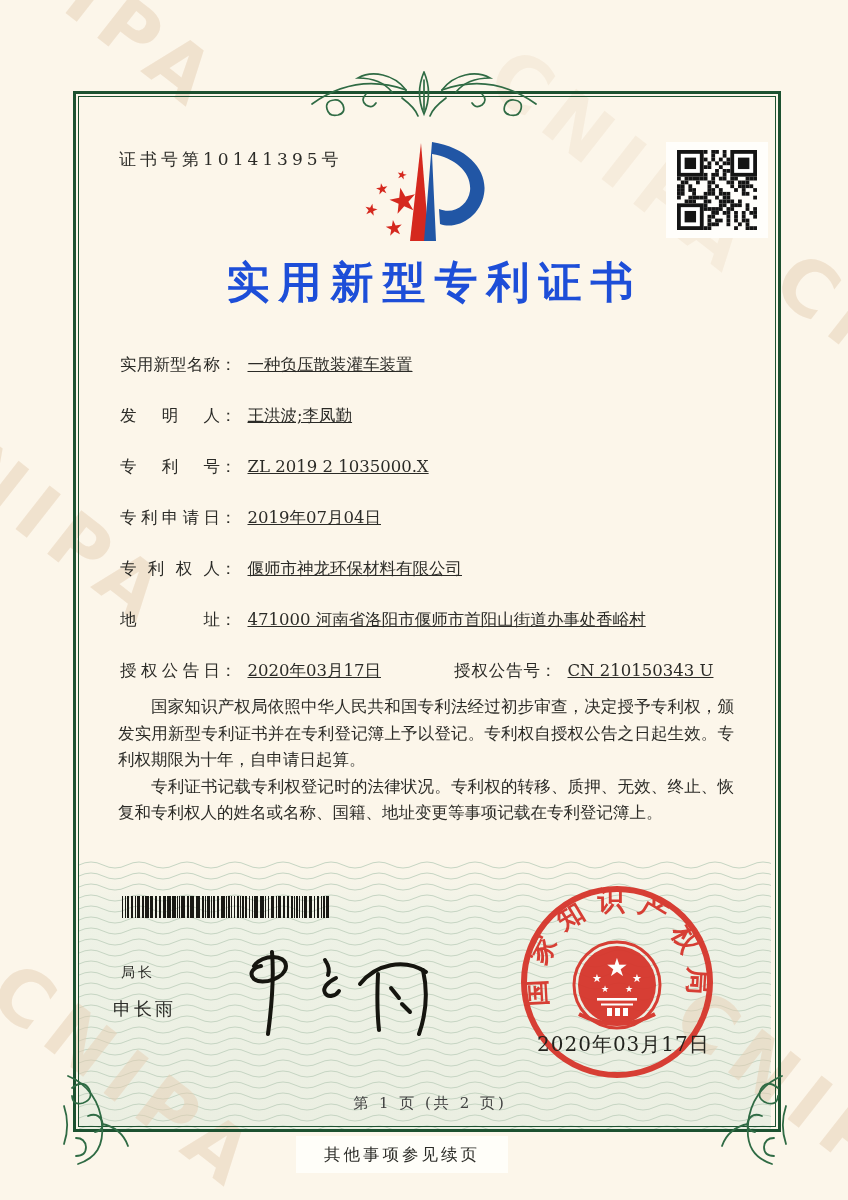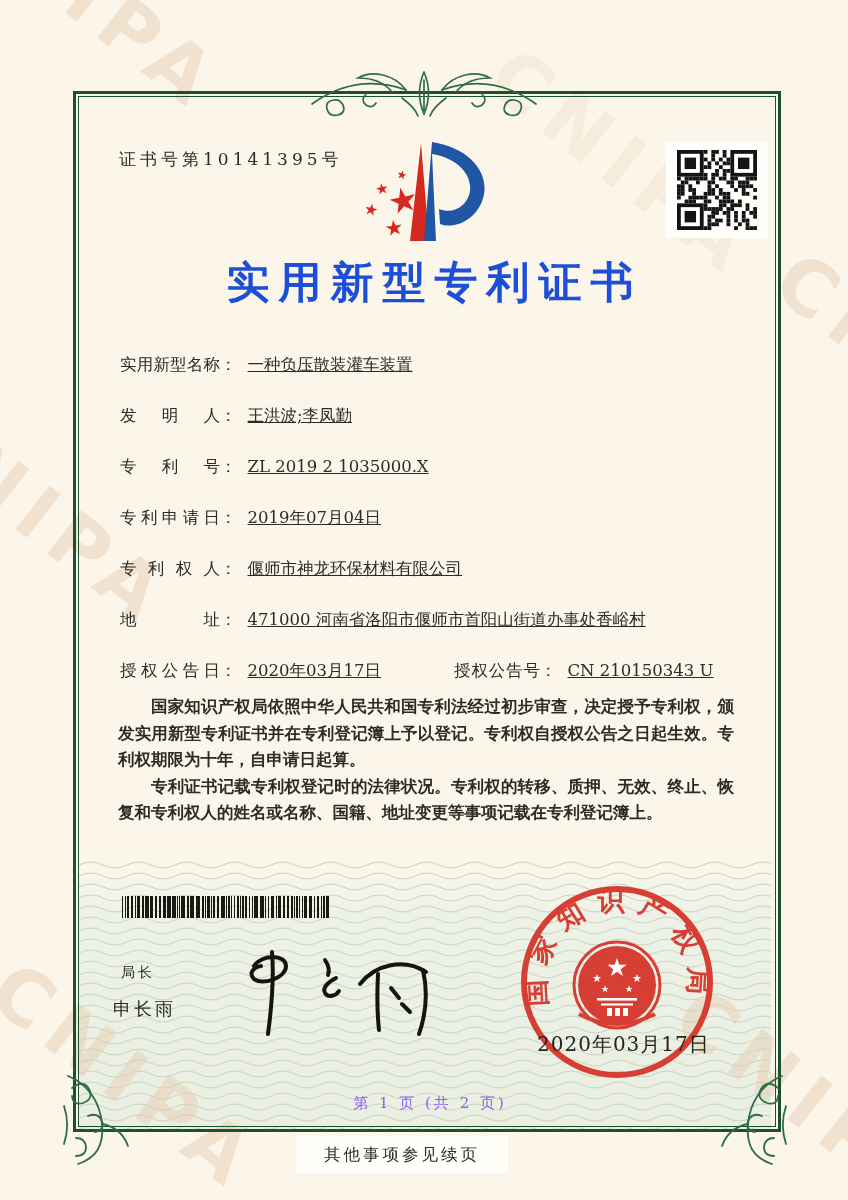--- a/index.html
+++ b/index.html
@@ -27,30 +27,30 @@
          font-weight:700;letter-spacing:9px;text-indent:9px;color:#1d4ed8;z-index:5;}
   
   .fields{position:absolute;left:120px;top:354px;width:640px;z-index:5;font-size:16.5px;}
   .row{position:relative;height:22px;margin-bottom:29px;white-space:nowrap;}
   .lbl{display:inline-block;width:100px;text-align:justify;text-align-last:justify;vertical-align:top;}
   .val{margin-left:11px;text-decoration:underline;}
   .grant2{position:absolute;left:334px;top:0;}
   .grant2 .lbl{width:86px;}
   
   .paras{position:absolute;left:118px;top:694px;width:616px;z-index:5;font-size:16.5px;line-height:26.5px;}
-  .paras p{margin:0;text-indent:2em;text-align:justify;font-weight:bold;}
+  .paras p{margin:0;text-indent:2em;text-align:justify;}
   
   .barcode{position:absolute;left:120px;top:896px;z-index:5;}
   .signer-title{position:absolute;left:121px;top:964px;font-size:14px;letter-spacing:3px;z-index:5;}
   .signer-name{position:absolute;left:113px;top:997px;font-size:18px;letter-spacing:3px;z-index:5;}
   .signature{position:absolute;left:228px;top:942px;z-index:5;}
   .seal{position:absolute;left:515px;top:880px;z-index:5;opacity:.95;}
   .seal-date{position:absolute;left:537px;top:1031px;font-size:20px;letter-spacing:1px;color:#23231e;z-index:6;}
   .page-info{position:absolute;left:79px;top:1094px;width:702px;text-align:center;font-size:15px;
-             letter-spacing:3px;color:#8b5cf6;z-index:5;}
+             letter-spacing:3px;color:#404040;z-index:5;}
   .footer-note{position:absolute;left:296px;top:1136px;width:212px;height:37px;background:#fffef9;
                text-align:center;line-height:37px;font-size:16.5px;letter-spacing:3px;z-index:5;}
   
   .orn-top{position:absolute;left:306px;top:64px;z-index:4;pointer-events:none;}
   .orn-bl{position:absolute;left:58px;top:1072px;z-index:4;pointer-events:none;}
   .orn-br{position:absolute;left:712px;top:1072px;z-index:4;transform:scaleX(-1);pointer-events:none;}
 </style>
 </head>
 <body>
 

